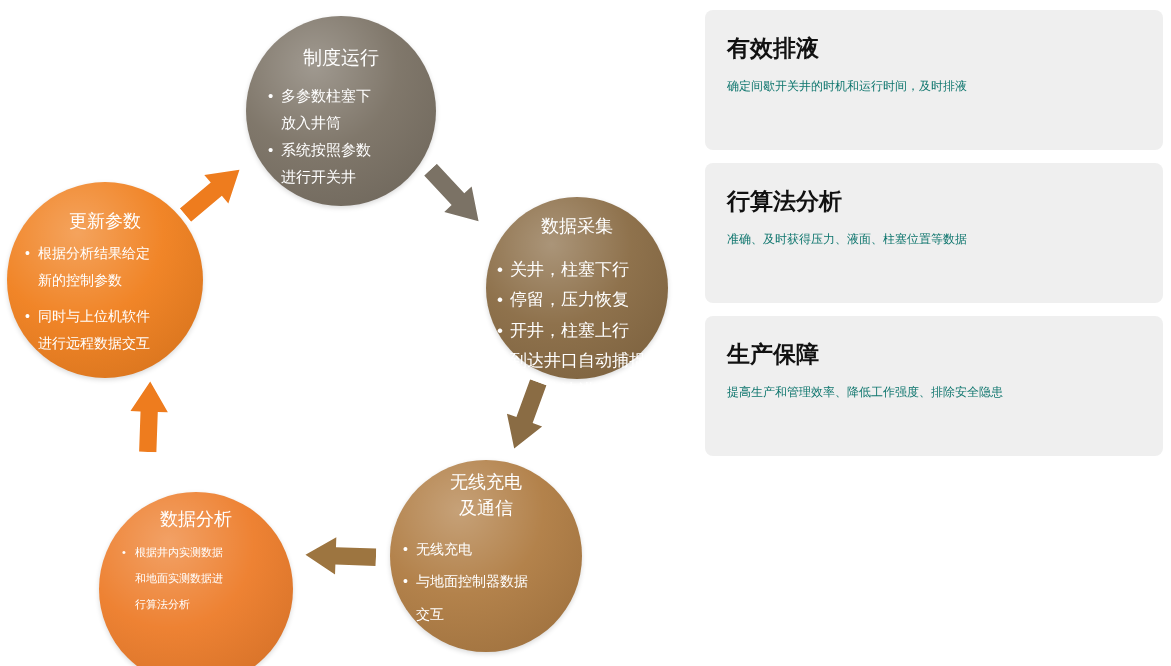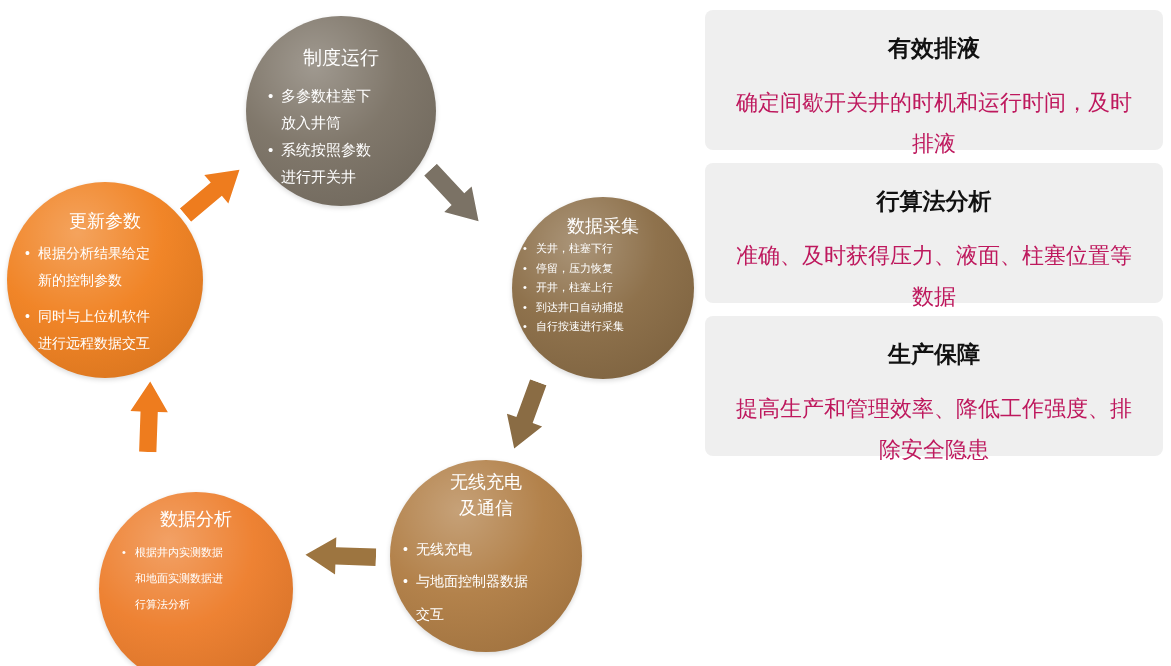--- a/index.html
+++ b/index.html
@@ -47,23 +47,23 @@
     content: "\2022";
     position: absolute;
     left: 0;
     top: 0;
   }
 
   .node-0 { left: 246px; top: 16px;  width: 190px; height: 190px; }
   .node-0 .node-title { padding-top: 28px; font-size: 19px; }
   .node-0 .node-bullets { margin-top: 10px; padding-left: 22px; padding-right: 6px; font-size: 15px; line-height: 1.8; }
 
-  .node-1 { left: 512px; top: 197px; width: 182px; height: 182px; }
+  .node-1 { left: 486px; top: 197px; width: 182px; height: 182px; }
   .node-1 .node-title { padding-top: 16px; }
-  .node-1 .node-bullets { margin-top: 0; padding-left: 11px; padding-right: 4px; font-size: 11px; line-height: 1.78; }
+  .node-1 .node-bullets { margin-top: 16px; padding-left: 11px; padding-right: 4px; font-size: 17px; line-height: 1.78; }
 
   .node-2 { left: 390px; top: 460px; width: 192px; height: 192px; }
   .node-2 .node-title { padding-top: 9px; }
   .node-2 .node-bullets { margin-top: 12px; padding-left: 13px; padding-right: 6px; font-size: 14px; line-height: 2.3; }
 
   .node-3 { left: 99px;  top: 492px; width: 194px; height: 194px; }
   .node-3 .node-title { padding-top: 14px; }
   .node-3 .node-bullets { margin-top: 8px; padding-left: 23px; padding-right: 6px; font-size: 11px; line-height: 2.35; }
 
   .node-4 { left: 7px;   top: 182px; width: 196px; height: 196px; }
@@ -92,33 +92,32 @@
     width: 458px;
     display: flex;
     flex-direction: column;
     gap: 13px;
   }
   .benefit-card {
     border-radius: 8px;
     height: 140px;
     box-sizing: border-box;
     padding: 26px 22px 0 22px;
-    text-align: center;
   }
   .benefit-card.tall { height: 140px; }
   .benefit-title {
     font-size: 23px;
     font-weight: bold;
     color: #111111;
     line-height: 1.1;
   }
   .benefit-body {
-    margin-top: 22px;
-    font-size: 22px;
-    color: #be185d;
+    margin-top: 14px;
+    font-size: 12px;
+    color: #0f766e;
     line-height: 1.85;
   }
 </style>
 </head>
 <body>
 
 <div class="stage">
 
   <div>
 

